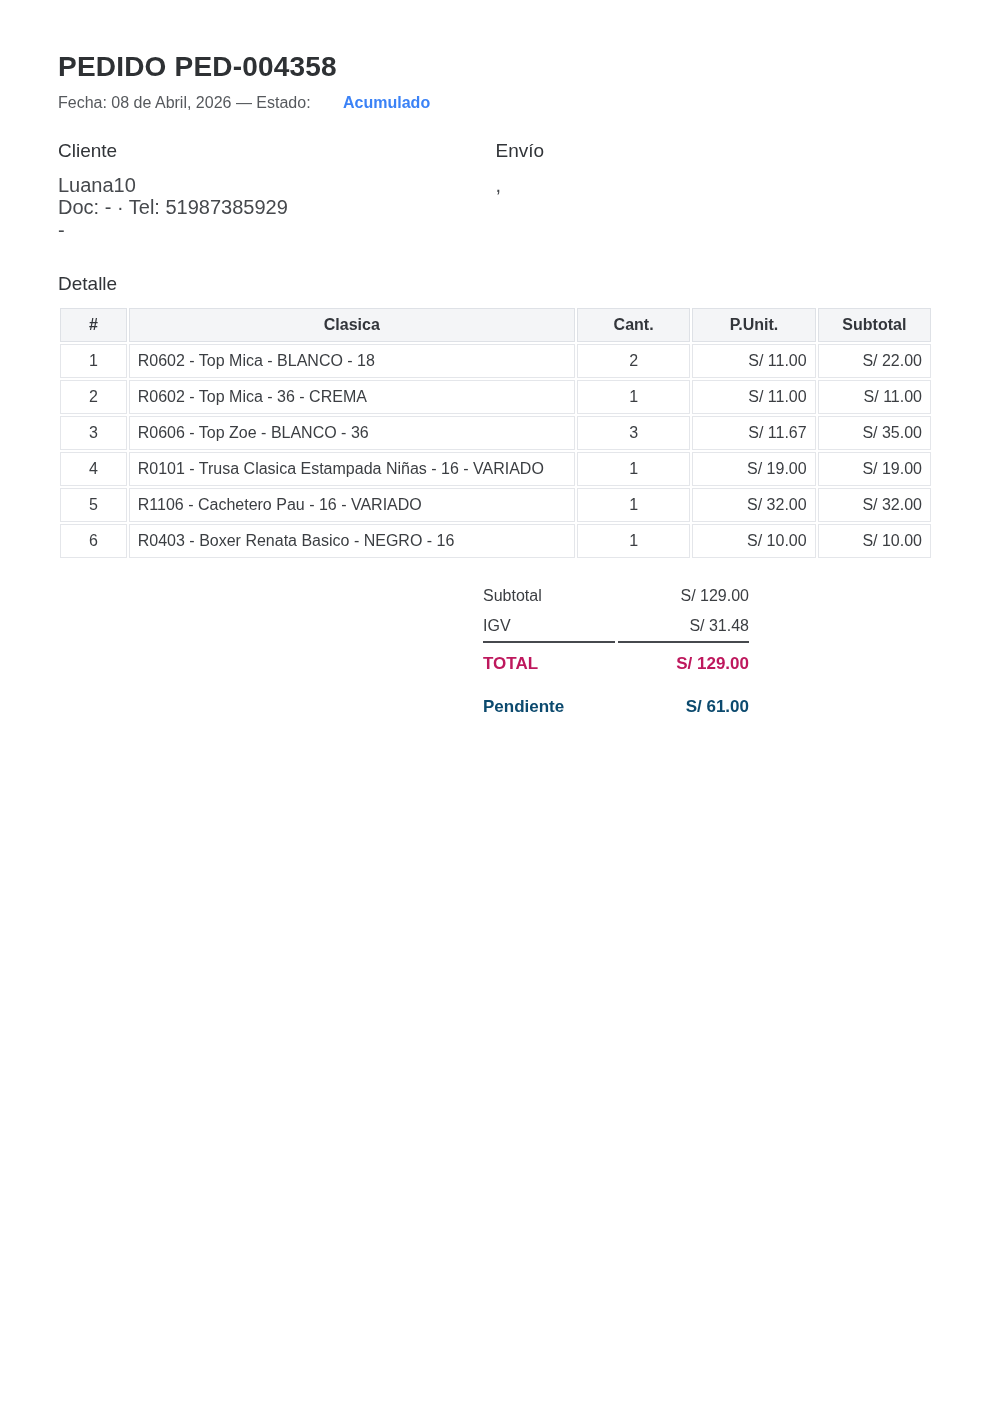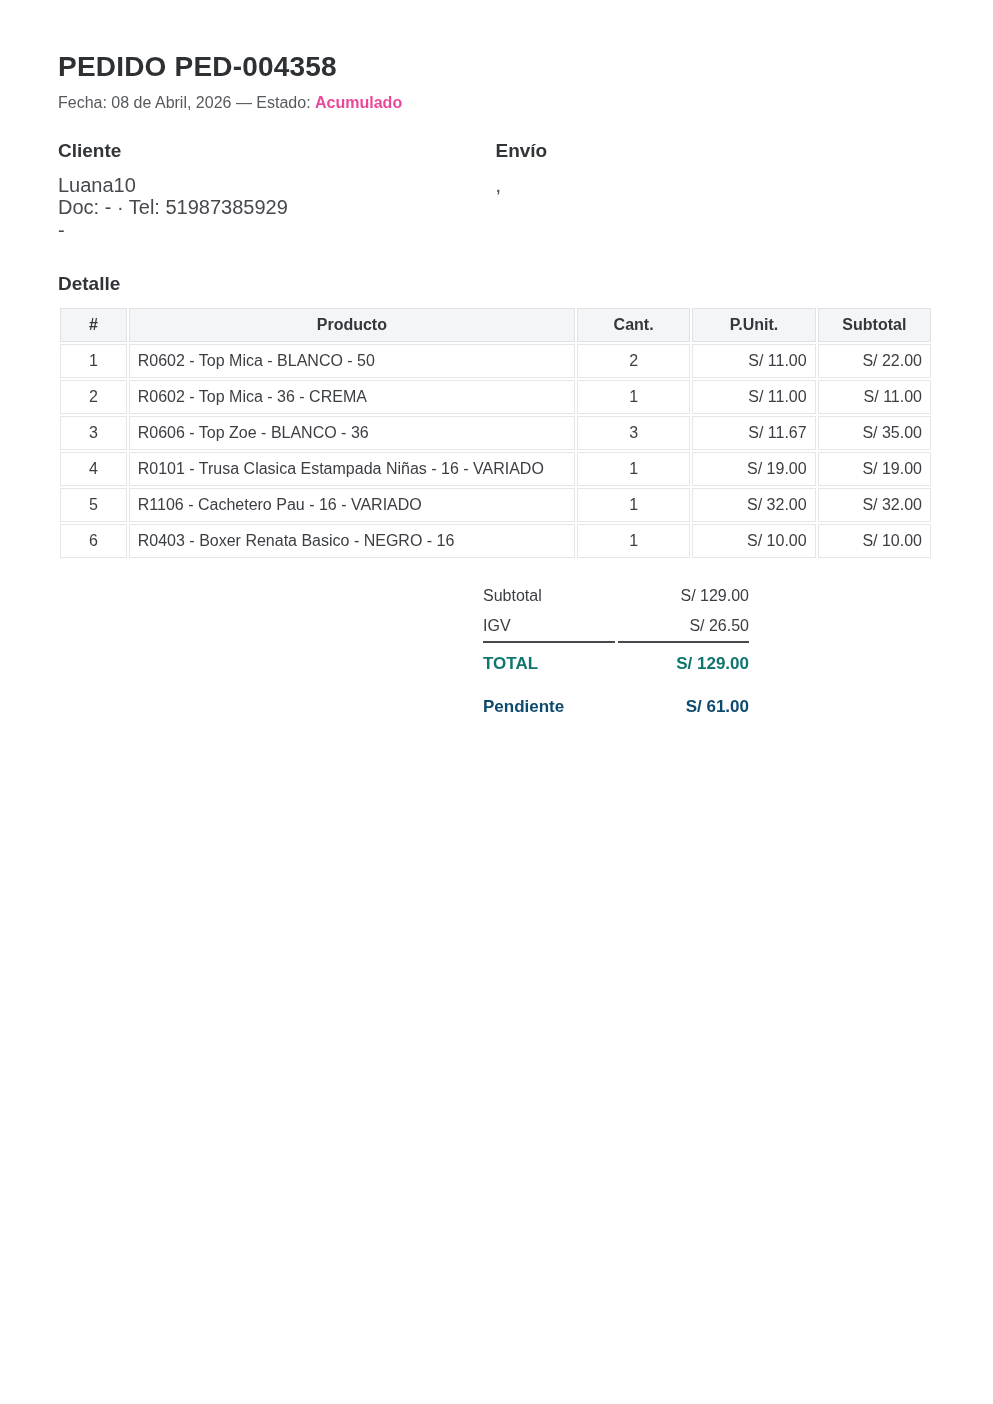--- a/index.html
+++ b/index.html
@@ -25,32 +25,32 @@
     line-height: 1.2;
     font-weight: bold;
     color: #2e3134;
     letter-spacing: 0.2px;
   }
   p.meta {
     margin: 10px 0 0 0;
     font-size: 16px;
     color: #56595d;
   }
-  p.meta strong { color: #ec4899; }
+  p.meta strong { color: #3b82f6; margin-left: 28px; }
 
   .columns {
     display: flex;
     margin-top: 28px;
     width: 875px;
   }
   .col { flex: 1 1 50%; }
   h3.section-heading {
     margin: 0 0 12px 0;
     font-size: 19px;
-    font-weight: bold;
+    font-weight: normal;
     color: #313438;
   }
   .col p {
     margin: 0;
     font-size: 20px;
     line-height: 22.5px;
     color: #46494d;
   }
 
   h3.detalle-heading { margin-top: 32px; margin-bottom: 0; }
@@ -97,21 +97,21 @@
     color: #3b3e42;
     table-layout: fixed;
   }
   table.totals td { padding: 6px 0; }
   table.totals td.val { text-align: right; }
   table.totals tr.total-row td {
     border-top: 2px solid #46494d;
     padding-top: 11px;
     font-weight: bold;
     font-size: 17px;
-    color: #0f766e;
+    color: #be185d;
   }
   table.totals.pay { margin-top: 9px; }
   table.totals.pay tr.pend-row td {
     font-weight: bold;
     font-size: 17px;
     color: #0c4a6e;
     padding-top: 8px;
   }
 </style>
 </head>
@@ -135,30 +135,30 @@
       <p>,</p>
     </div>
   </div>
 
   <h3 class="section-heading detalle-heading">Detalle</h3>
 
   <table class="detail">
     <thead>
       <tr>
         <th class="c-num">#</th>
-        <th class="c-prod">Producto</th>
+        <th class="c-prod">Clasica</th>
         <th class="c-cant">Cant.</th>
         <th class="c-unit">P.Unit.</th>
         <th class="c-sub">Subtotal</th>
       </tr>
     </thead>
     <tbody>
       <tr>
         <td class="c-num">1</td>
-        <td class="c-prod">R0602 - Top Mica - BLANCO - 50</td>
+        <td class="c-prod">R0602 - Top Mica - BLANCO - 18</td>
         <td class="c-cant">2</td>
         <td class="c-unit">S/ 11.00</td>
         <td class="c-sub">S/ 22.00</td>
       </tr>
       <tr>
         <td class="c-num">2</td>
         <td class="c-prod">R0602 - Top Mica - 36 - CREMA</td>
         <td class="c-cant">1</td>
         <td class="c-unit">S/ 11.00</td>
         <td class="c-sub">S/ 11.00</td>
@@ -196,21 +196,21 @@
 
   <div class="totals-wrap">
     <table class="totals">
       <tbody>
         <tr>
           <td>Subtotal</td>
           <td class="val">S/ 129.00</td>
         </tr>
         <tr>
           <td>IGV</td>
-          <td class="val">S/ 26.50</td>
+          <td class="val">S/ 31.48</td>
         </tr>
         <tr class="total-row">
           <td>TOTAL</td>
           <td class="val">S/ 129.00</td>
         </tr>
       </tbody>
     </table>
     <table class="totals pay">
       <tbody>
         <tr class="pend-row">

